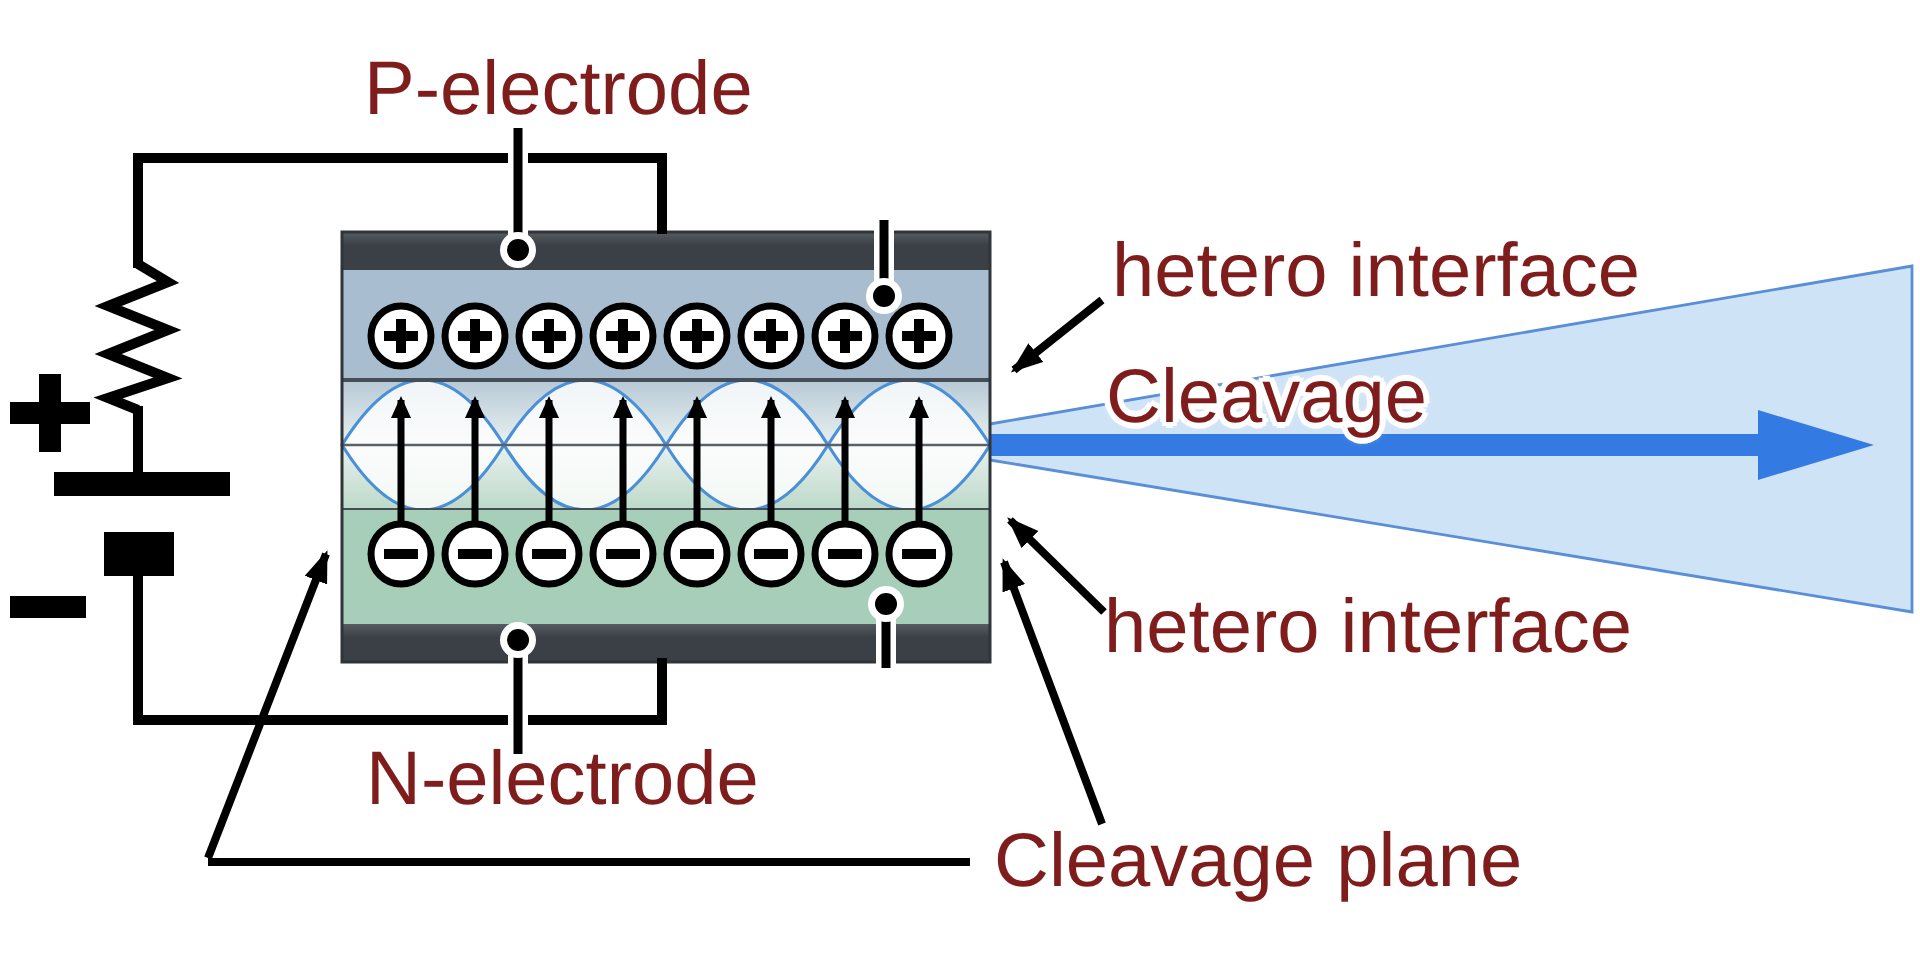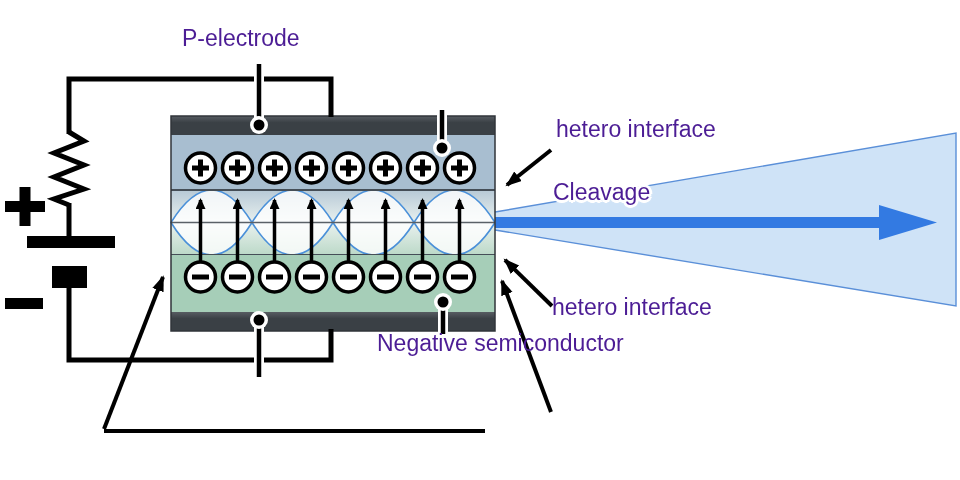--- a/index.html
+++ b/index.html
@@ -1,19 +1,19 @@
 <!DOCTYPE html>
 <html style="--electrode: #3a4045; --electrode-top: #575c62; --positive-layer: #a8bed0; --negative-layer: #a6ceb8; --active-top: #b7c9d6; --active-mid: #e9f1ef; --active-bottom: #bcd9c8; --wave-outline: #4a90d9; --wave-fill: rgba(255,255,255,0.8); --beam-fill: #cfe3f7; --beam-edge: #5a8fd8; --beam-arrow: #337ae2; --ink: #000000;"><head>
 <meta charset="utf-8">
 <style>
   html,body{margin:0;padding:0;background:#fff;}
   #stage{position:relative;width:960px;height:480px;background:#fff;overflow:hidden;
          font-family:"Liberation Sans",sans-serif;}
   #gfx{position:absolute;left:0;top:0;}
-  .lbl{position:absolute;font-size:23px;line-height:1.05;color:#4c1d95;white-space:nowrap;
+  .lbl{position:absolute;font-size:38px;line-height:1.05;color:#7f1d1d;white-space:nowrap;
        font-family:"Liberation Sans",sans-serif;}
   .halo{z-index:5;
        text-shadow:-2px -2px 0 #fff,2px -2px 0 #fff,-2px 2px 0 #fff,2px 2px 0 #fff,
                    -3px 0 0 #fff,3px 0 0 #fff,0 -3px 0 #fff,0 3px 0 #fff,0 0 5px #fff;}
 </style>
 </head>
 <body>
 
 <div id="stage">
 
@@ -146,14 +146,15 @@
         <circle cx="259" cy="320" r="9" fill="#fff"></circle>
           <circle cx="259" cy="320" r="5.5" fill="#000"></circle>
       </g>
     </g>
   </svg>
 
   <div class="lbl" style="left:182px;top:26px">P-electrode</div>
   <div class="lbl" style="left:556px;top:117px">hetero interface</div>
   <div class="lbl halo" style="left:553px;top:180px">Cleavage</div>
   <div class="lbl" style="left:552px;top:295px">hetero interface</div>
-  <div class="lbl" style="left:377px;top:331px">Negative semiconductor</div>
+  <div class="lbl" style="left:183px;top:371px">N-electrode</div>
+  <div class="lbl" style="left:497px;top:412px">Cleavage plane</div>
 </div>
 
 </body></html>

